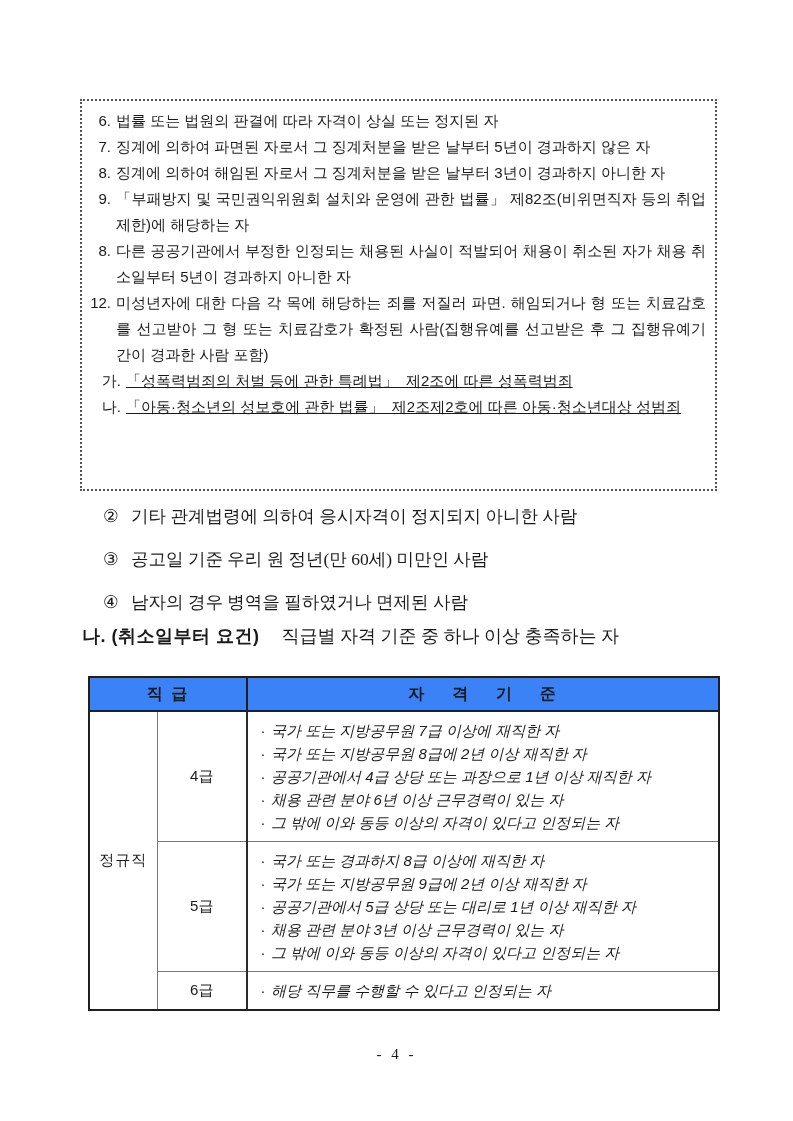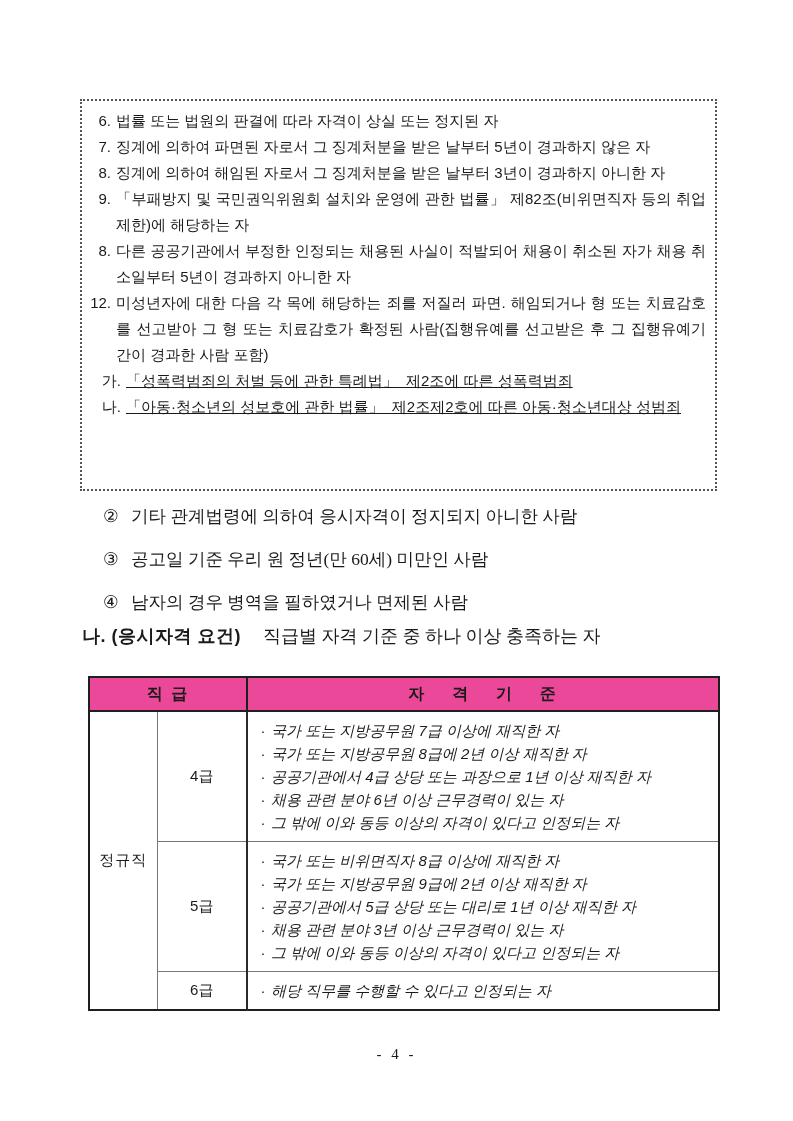--- a/index.html
+++ b/index.html
@@ -56,21 +56,21 @@
 
   
   .qual-table{
     position:absolute;left:88px;top:676px;width:630px;
     border-collapse:collapse;table-layout:fixed;
     font-size:15px;
   }
   .qual-table th,.qual-table td{box-sizing:border-box;}
   .qual-table{border:2px solid #1f1f1f;}
   .qual-table thead th{
-    background:#ec4899;
+    background:#3b82f6;
     border-bottom:2px solid #1f1f1f;
     height:34px;font-weight:bold;font-size:16px;
     text-align:center;vertical-align:middle;
     white-space:pre;letter-spacing:2px;
   }
   .th-criteria{border-left:2px solid #1f1f1f;margin-top:20px;}
   .col-group{width:68px;}
   .col-grade{width:90px;}
   .col-criteria{width:472px;}
   .td-group{
@@ -147,21 +147,21 @@
       <span class="cnum">③</span>
       <span class="ctxt">공고일 기준 우리 원 정년(만 60세) 미만인 사람</span>
     </div>
     <div class="c-item">
       <span class="cnum">④</span>
       <span class="ctxt">남자의 경우 병역을 필하였거나 면제된 사람</span>
     </div>
   </div>
 
   <div class="section-heading">
-    <span class="bold">나. (응시자격 요건)</span><span class="rest">직급별 자격 기준 중 하나 이상 충족하는 자</span>
+    <span class="bold">나. (취소일부터 요건)</span><span class="rest">직급별 자격 기준 중 하나 이상 충족하는 자</span>
   </div>
 
   <table class="qual-table">
     <colgroup>
       <col class="col-group">
         <col class="col-grade">
         <col class="col-criteria">
     </colgroup>
     <thead>
       <tr>
@@ -194,21 +194,21 @@
               <span class="bullet">·</span>
               <span class="ctext">그 밖에 이와 동등 이상의 자격이 있다고 인정되는 자</span>
             </div>
         </td>
       </tr>
       <tr class="row-5 row-sep">
         <td class="td-grade">5급</td>
         <td class="td-criteria">
           <div class="crit-line">
               <span class="bullet">·</span>
-              <span class="ctext">국가 또는 비위면직자 8급 이상에 재직한 자</span>
+              <span class="ctext">국가 또는 경과하지 8급 이상에 재직한 자</span>
             </div>
           <div class="crit-line">
               <span class="bullet">·</span>
               <span class="ctext">국가 또는 지방공무원 9급에 2년 이상 재직한 자</span>
             </div>
           <div class="crit-line">
               <span class="bullet">·</span>
               <span class="ctext">공공기관에서 5급 상당 또는 대리로 1년 이상 재직한 자</span>
             </div>
           <div class="crit-line">

